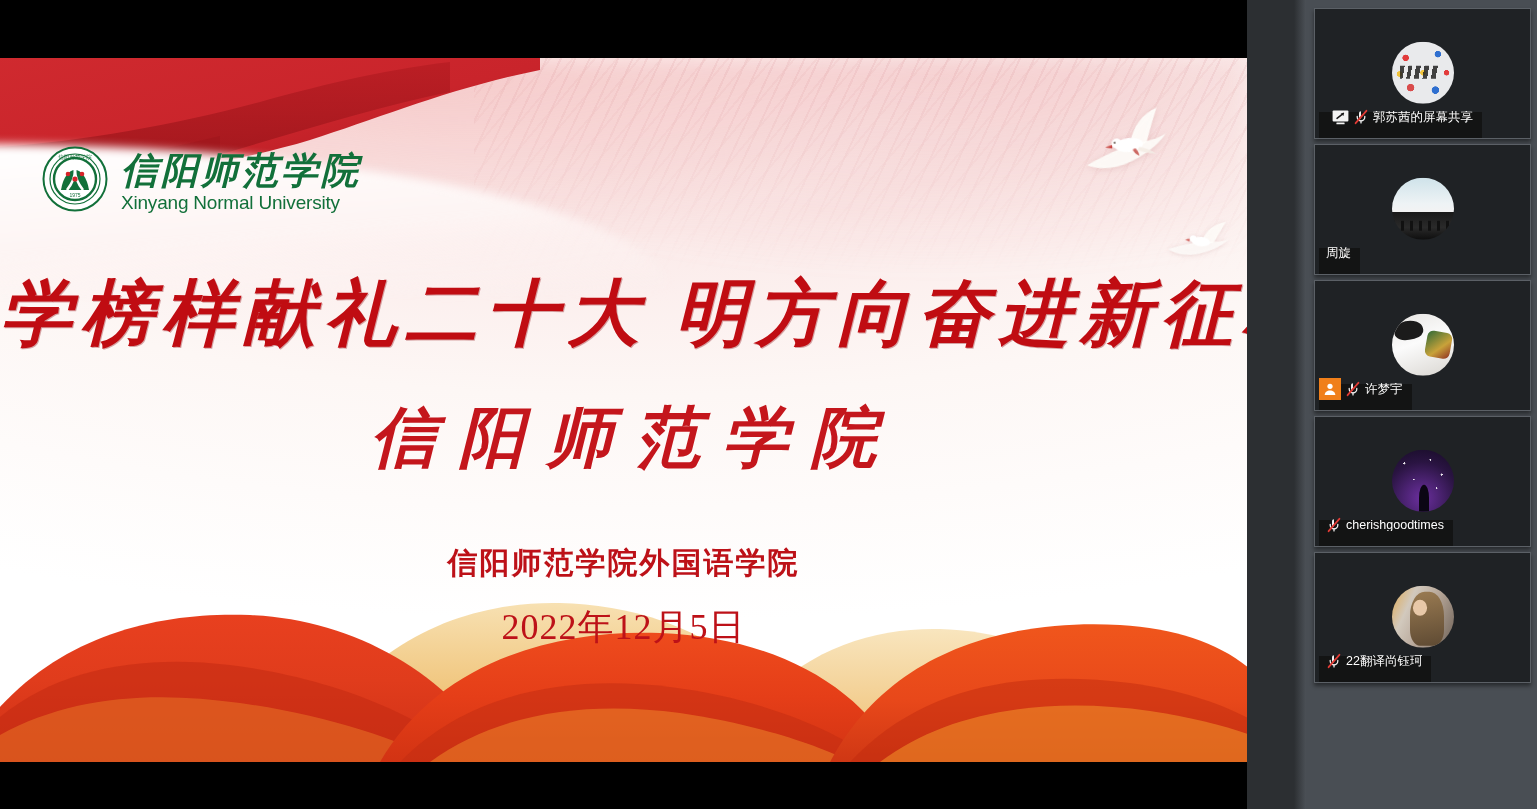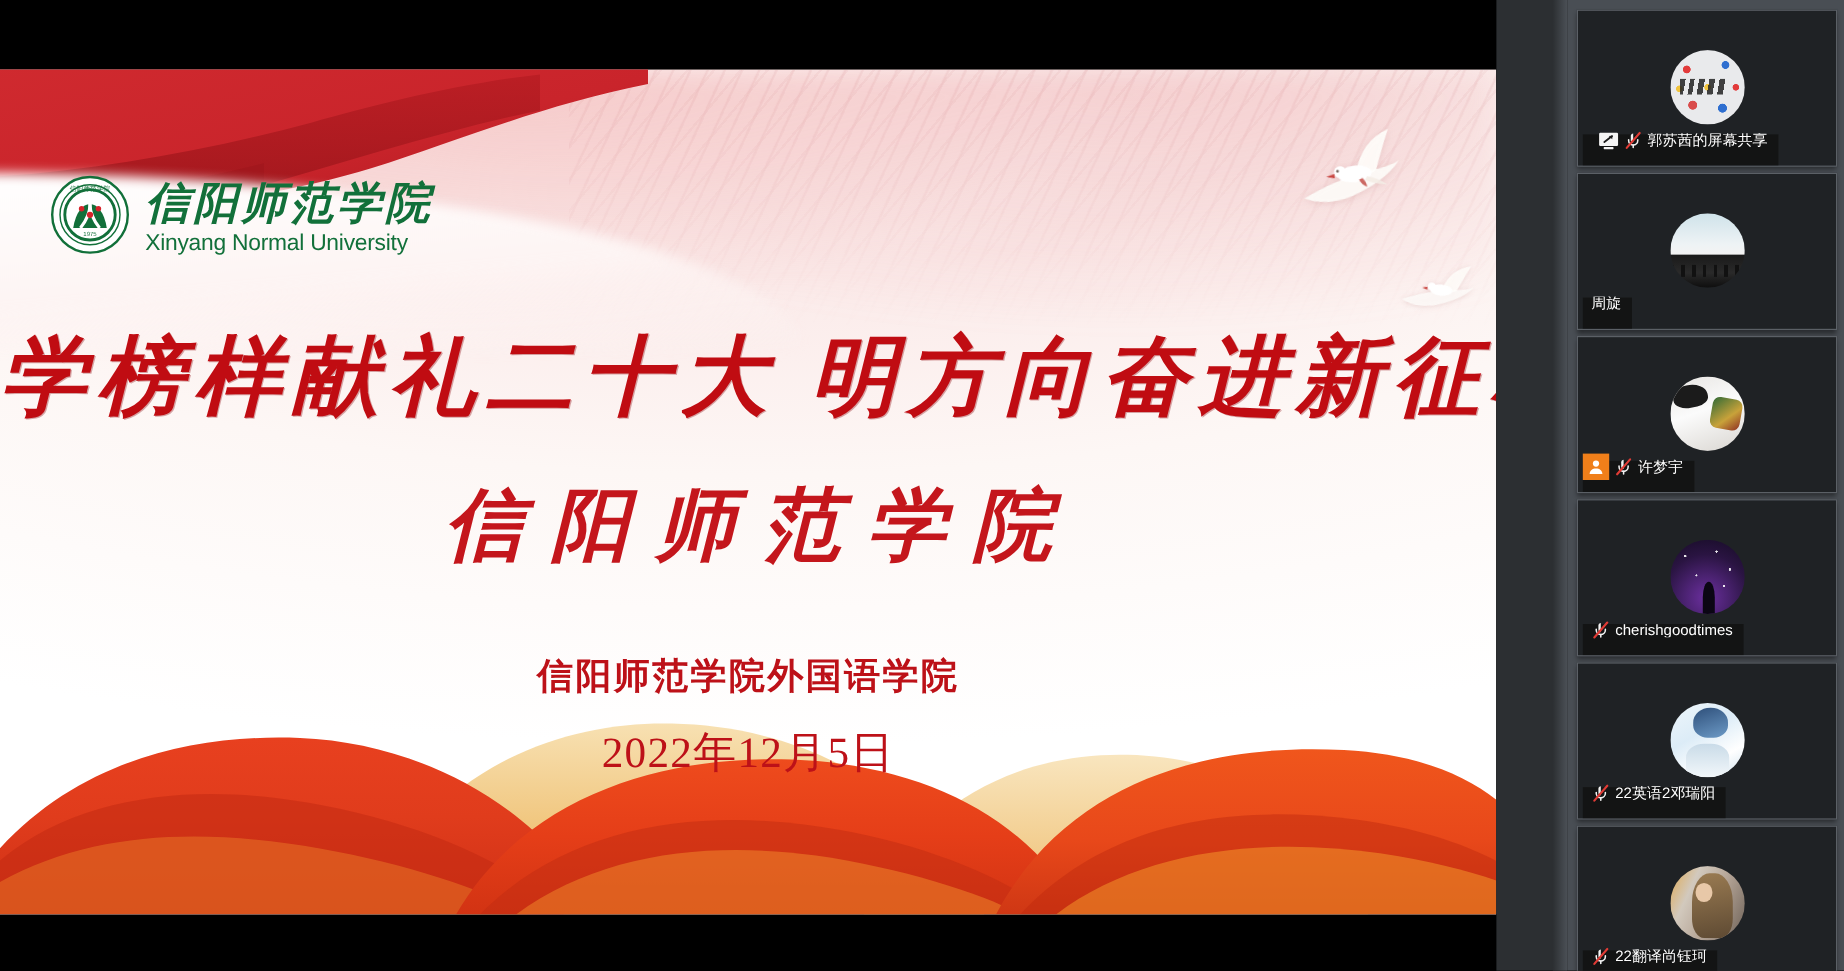--- a/index.html
+++ b/index.html
@@ -428,45 +428,29 @@
               <path d="M4.2 7.4v.6c0 2.1 1.7 3.8 3.8 3.8s3.8-1.7 3.8-3.8v-.6" stroke="#f2f2f2" stroke-width="1.3" fill="none" stroke-linecap="round"></path>
               <path d="M8 11.8v2.1" stroke="#f2f2f2" stroke-width="1.3" stroke-linecap="round"></path>
               <path d="M2.6 14.2L13.4 1.8" stroke="#e03b35" stroke-width="1.8" stroke-linecap="round"></path>
             </svg>
           </span>
           <span class="label-text">cherishgoodtimes</span>
         </div>
       </div>
       <div class="tile tile-shadow">
         <div class="avatar">
-          <div class="inner av-anime"></div>
+          <div class="inner av-girl"></div>
         </div>
         <div class="label no-host">
           <span class="ic">
             <svg width="16" height="16" viewBox="0 0 16 16">
               <path d="M8 2.2c-1.1 0-2 .9-2 2v3.6c0 1.1.9 2 2 2s2--.9 2-2V4.2c0-1.1-.9-2-2-2z" fill="#f2f2f2"></path>
               <path d="M4.2 7.4v.6c0 2.1 1.7 3.8 3.8 3.8s3.8-1.7 3.8-3.8v-.6" stroke="#f2f2f2" stroke-width="1.3" fill="none" stroke-linecap="round"></path>
               <path d="M8 11.8v2.1" stroke="#f2f2f2" stroke-width="1.3" stroke-linecap="round"></path>
               <path d="M2.6 14.2L13.4 1.8" stroke="#e03b35" stroke-width="1.8" stroke-linecap="round"></path>
             </svg>
           </span>
-          <span class="label-text">22英语2邓瑞阳</span>
-        </div>
-      </div>
-      <div class="tile tile-shadow">
-        <div class="avatar">
-          <div class="inner av-girl"></div>
-        </div>
-        <div class="label no-host">
-          <span class="ic">
-            <svg width="16" height="16" viewBox="0 0 16 16">
-              <path d="M8 2.2c-1.1 0-2 .9-2 2v3.6c0 1.1.9 2 2 2s2--.9 2-2V4.2c0-1.1-.9-2-2-2z" fill="#f2f2f2"></path>
-              <path d="M4.2 7.4v.6c0 2.1 1.7 3.8 3.8 3.8s3.8-1.7 3.8-3.8v-.6" stroke="#f2f2f2" stroke-width="1.3" fill="none" stroke-linecap="round"></path>
-              <path d="M8 11.8v2.1" stroke="#f2f2f2" stroke-width="1.3" stroke-linecap="round"></path>
-              <path d="M2.6 14.2L13.4 1.8" stroke="#e03b35" stroke-width="1.8" stroke-linecap="round"></path>
-            </svg>
-          </span>
           <span class="label-text">22翻译尚钰珂</span>
         </div>
       </div>
     </div>
 
 </div>
 
 </body></html>

